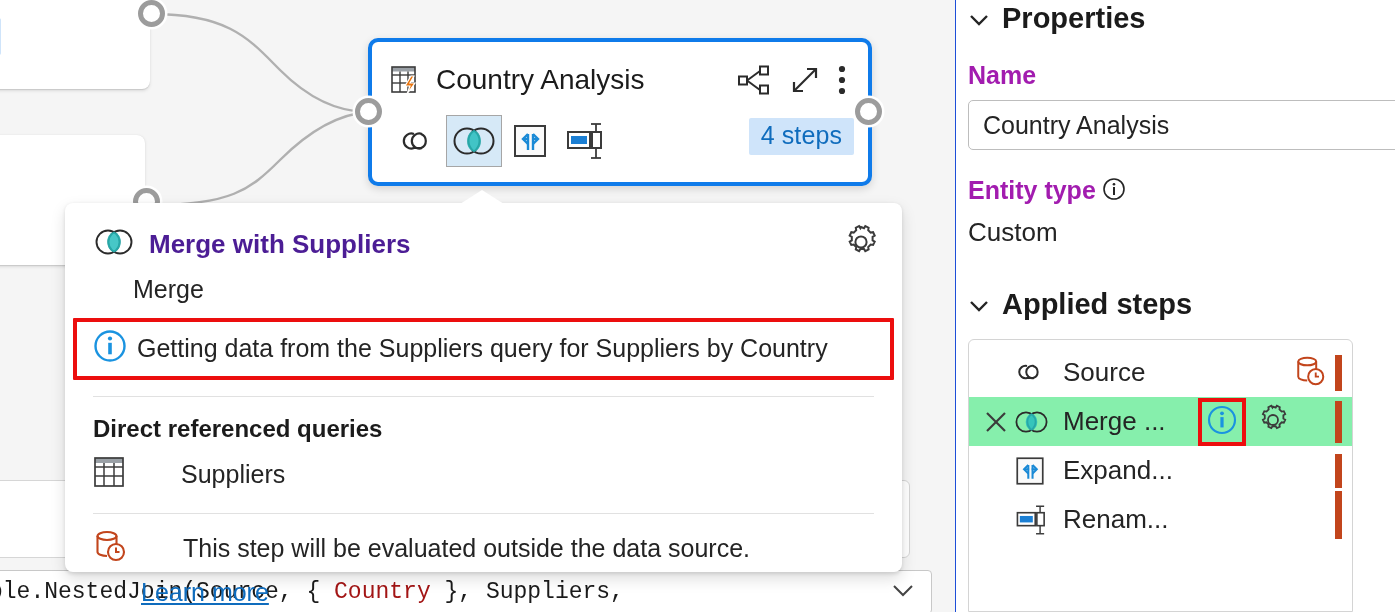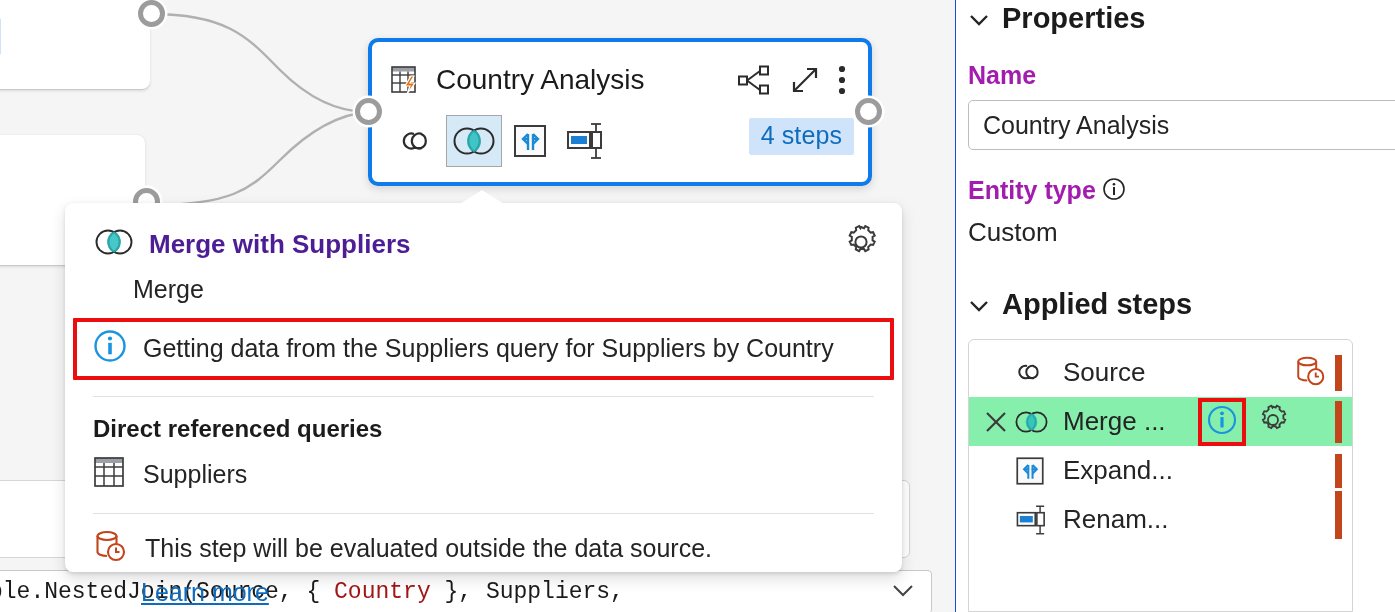--- a/index.html
+++ b/index.html
@@ -112,34 +112,34 @@
   }
   .card-title { font-size: 26px; font-weight: bold; color: #4c1d95; }
   .card-gear { margin-left: auto; cursor: pointer; }
   .card-sub {
     font-size: 25px; color: #242424; padding: 10px 0 0 68px;
   }
   .info-line-wrap {
     margin: 14px 8px 0 8px;
     border: 4px solid #ec0e0e;
     border-radius: 1px;
-    display: flex; align-items: center; gap: 14px;
+    display: flex; align-items: center; gap: 8px;
     padding: 5px 10px 7px 14px;
   }
   .info-line-text { font-size: 25px; color: #242424; white-space: nowrap; }
   .card-divider { height: 1px; background: #e1e1e1; margin: 16px 28px 0 28px; }
   .card-sec-head {
     font-size: 24px; font-weight: bold; color: #1b1b1b;
     padding: 18px 0 0 28px;
   }
   .card-row {
     display: flex; align-items: center; gap: 16px;
     padding: 12px 0 0 28px;
   }
-  .card-row-text { font-size: 25px; color: #242424; }
+  .card-row-text { font-size: 25px; color: #242424; margin-left: 38px; }
   .learn-more {
     display: inline-block;
     margin: 10px 0 0 76px;
     font-size: 25px; color: #0f6cbd;
     text-decoration: underline; cursor: pointer;
   }
 
   
   #formula-bar {
     position: absolute; left: -18px; top: 570px;

